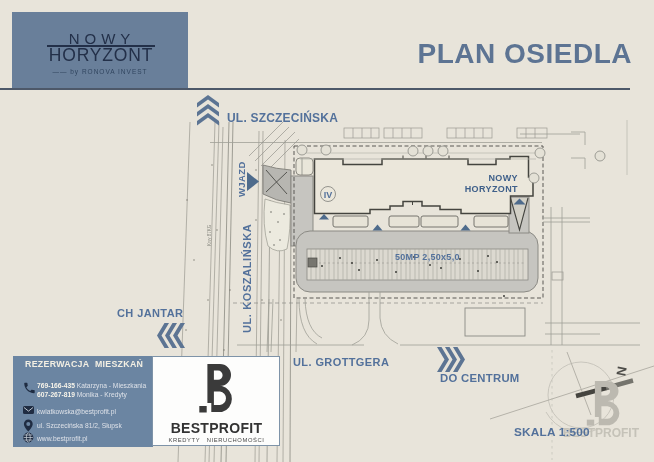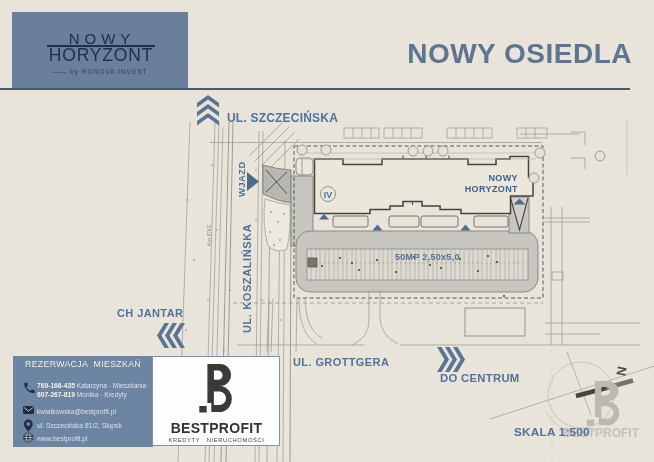--- a/index.html
+++ b/index.html
@@ -15,21 +15,21 @@
 <div class="abs" style="left:14px;top:30px;width:176px;text-align:center;font-size:15px;letter-spacing:5px;color:#233049;">NOWY</div>
 
 <div class="abs" style="left:47px;top:45.2px;width:108px;height:1.5px;background:#233049;"></div>
 
 <div class="abs" style="left:13px;top:45px;width:176px;text-align:center;font-size:17.5px;letter-spacing:0.8px;color:#233049;">HORYZONT</div>
 
 <div class="abs" style="left:12px;top:68px;width:176px;text-align:center;font-size:6.5px;letter-spacing:1px;color:#31455f;">—— by RONOVA INVEST</div>
 
 <div class="abs" style="left:0;top:88px;width:630px;height:2px;background:#4d5869;"></div>
 
-<div class="abs" style="right:22px;top:38px;font-size:28px;font-weight:bold;letter-spacing:0.5px;color:#5d7493;">NOWY OSIEDLA</div>
+<div class="abs" style="right:22px;top:38px;font-size:28px;font-weight:bold;letter-spacing:0.5px;color:#5d7493;">PLAN OSIEDLA</div>
 
 <svg class="abs" style="left:0;top:0;" width="654" height="462" viewBox="0 0 654 462">
 <defs>
 <g id="bglyph">
 
   <path d="M-0.2 42 h7.4 v6.5 h-7.4 z"></path>
   <path fill-rule="evenodd" d="M7.9 0 H20.5 A11 11 0 0 1 20.5 22 H22.5 A13.5 13.5 0 0 1 22.5 48 H11.8 V39 H7.9 Z
     M14.4 6.6 H18.5 A4.6 4.6 0 0 1 18.5 15.8 H14.4 Z
     M14.4 27.5 H20.5 A6.8 6.8 0 0 1 20.5 41 H14.4 Z"></path>
 </g>
@@ -327,21 +327,21 @@
 
 <text x="440" y="382" font-size="11.3" font-weight="bold" letter-spacing="0.3" fill="#53719b">DO CENTRUM</text>
 
 <text x="395" y="260" font-size="9" font-weight="bold" letter-spacing="0.3" fill="#53719b">50MP  2,50x5,0</text>
 
 <text x="514" y="436" font-size="11.8" font-weight="bold" letter-spacing="0.2" fill="#53719b">SKALA 1:500</text>
 </svg>
 
 <div class="abs" style="left:13px;top:356px;width:140px;height:91px;background:#6b85a2;"></div>
 
-<div class="abs" style="left:25px;top:359px;font-size:8.8px;font-weight:normal;letter-spacing:0.3px;color:#f3efe3;">REZERWACJA&nbsp;&nbsp;MIESZKAŃ</div>
+<div class="abs" style="left:25px;top:359px;font-size:8.8px;font-weight:bold;letter-spacing:0.3px;color:#f3efe3;">REZERWACJA&nbsp;&nbsp;MIESZKAŃ</div>
 
 <svg class="abs" style="left:13px;top:356px;" width="138" height="92" viewBox="0 0 138 92">
 
   <path transform="translate(9.5 25) scale(0.58)" fill="#1f2c42" d="M6.62 10.79c1.44 2.83 3.76 5.14 6.59 6.59l2.2-2.21c.27-.27.67-.36 1.02-.24 1.12.37 2.33.57 3.57.57.55 0 1 .45 1 1V20c0 .55-.45 1-1 1-9.39 0-17-7.61-17-17 0-.55.45-1 1-1h3.5c.55 0 1 .45 1 1 0 1.25.2 2.45.57 3.57.11.35.03.74-.25 1.02l-2.2 2.2z"></path>
 
   <text x="24" y="31.5" font-size="6.7" fill="#dde1e8"><tspan font-weight="bold" fill="#f7f4ea">769-166-435</tspan> Katarzyna - Mieszkania</text>
 
   <text x="24" y="40.5" font-size="6.7" fill="#dde1e8"><tspan font-weight="bold" fill="#f7f4ea">607-267-819</tspan> Monika - Kredyty</text>
 
   <g>

